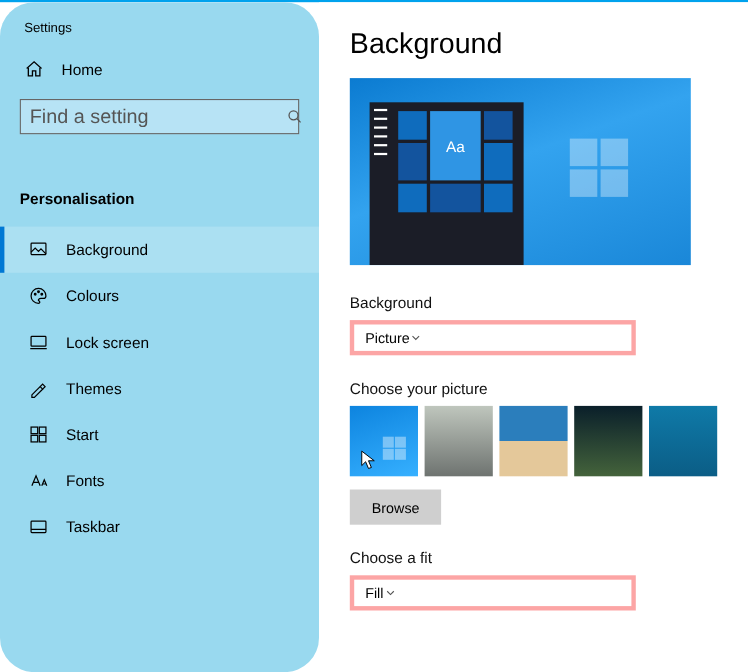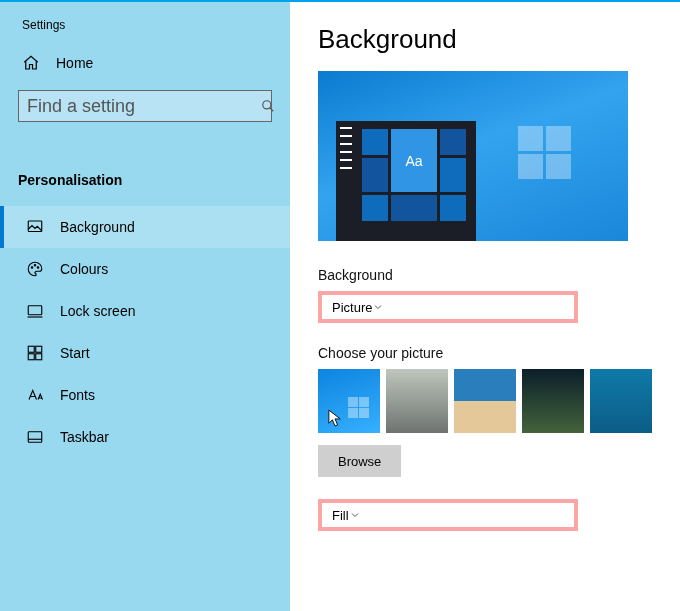--- a/index.html
+++ b/index.html
@@ -14,20 +14,21 @@
   background: #fff;
 }
 .app {
   display: flex;
   height: 100%;
 }
 .sidebar {
   width: 290px;
   background: #99d9ef;
   padding: 0;
+  border-radius: 31px;
 }
 .sidebar-inner { padding: 12px 0 0 0; }
 .app-title {
   font-size: 12px;
   padding: 4px 0 14px 22px;
   color: #000;
 }
 .home-row {
   display: flex;
   align-items: center;
@@ -110,21 +111,21 @@
 .preview .win-logo .q{ width:25px; height:25px;}
 .preview .win-logo .a{left:0;top:0;}
 .preview .win-logo .b{left:28px;top:0;}
 .preview .win-logo .c{left:0;top:28px;}
 .preview .win-logo .d{left:28px;top:28px;}
 .preview-start {
   position:absolute;
   left:18px;
   bottom:0;
   width:140px;
-  height:120px;
+  height:148px;
   background:#1b1d27;
   display:flex;
 }
 .preview-start .strip{ width:22px; padding:6px 4px; display:flex; flex-direction:column; gap:6px;}
 .preview-start .strip span{ display:block; height:2px; background:#fff; width:12px;}
 .preview-start .tiles{ flex:1; padding:8px 4px; display:grid; grid-template-columns: 26px 46px 26px; grid-template-rows: 26px 34px 26px; gap:3px;}
 .tile{ background:#0f6cbd;}
 .tile.big{ grid-column:2; grid-row:1 / span 2; background:#2f95e4; display:flex; align-items:center; justify-content:center; color:#fff; font-size:14px;}
 .tile.alt{ background:#13549e;}
 .group-label {
@@ -244,20 +245,29 @@
           <svg width="18" height="18" viewBox="0 0 24 24" fill="none" stroke="#000" stroke-width="1.5">
               <rect x="3" y="5" width="18" height="12" rx="1"></rect>
               <line x1="2" y1="20" x2="22" y2="20"></line>
             </svg>
         </span>
         <span>Lock screen</span>
       </div>
       <div class="nav-item">
         <span class="icon">
           <svg width="18" height="18" viewBox="0 0 24 24" fill="none" stroke="#000" stroke-width="1.5">
+              <path d="M4 20l10-10 3 3-10 10H4v-3z"></path>
+              <path d="M14 10l3-3 3 3-3 3"></path>
+            </svg>
+        </span>
+        <span>Themes</span>
+      </div>
+      <div class="nav-item">
+        <span class="icon">
+          <svg width="18" height="18" viewBox="0 0 24 24" fill="none" stroke="#000" stroke-width="1.5">
               <rect x="3" y="3" width="8" height="8"></rect>
               <rect x="13" y="3" width="8" height="8"></rect>
               <rect x="3" y="13" width="8" height="8"></rect>
               <rect x="13" y="13" width="8" height="8"></rect>
             </svg>
         </span>
         <span>Start</span>
       </div>
       <div class="nav-item">
         <span class="icon">
@@ -338,20 +348,21 @@
       <div class="thumb two"></div>
       <div class="thumb three"></div>
       <div class="thumb four"></div>
       <div class="thumb five"></div>
     </div>
 
     <div class="browse-btn">
       <span>Browse</span>
     </div>
 
+    <div class="group-label">Choose a fit</div>
     <div class="select">
       <span>Fill</span>
       <span class="chev">
         <svg width="12" height="12" viewBox="0 0 24 24" fill="none" stroke="#555" stroke-width="2">
             <polyline points="6 9 12 15 18 9"></polyline>
           </svg>
       </span>
     </div>
   </div>
 </div>

